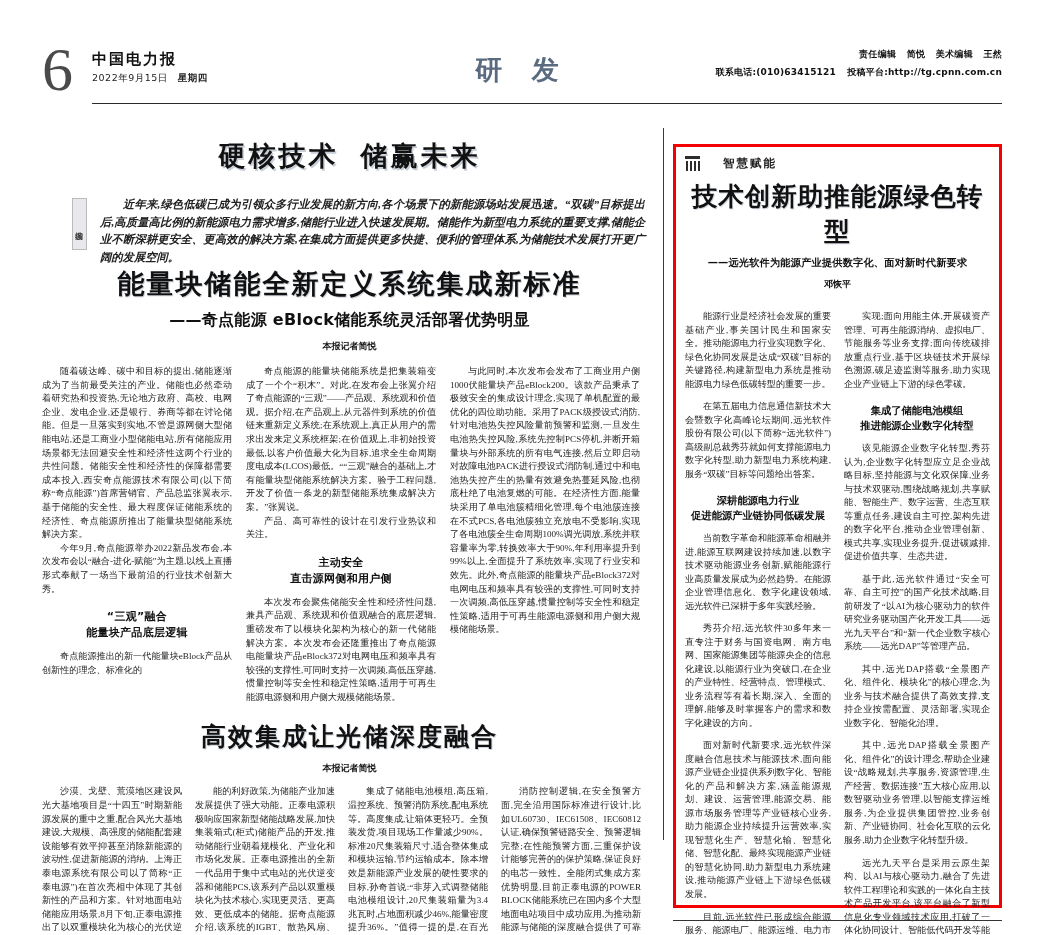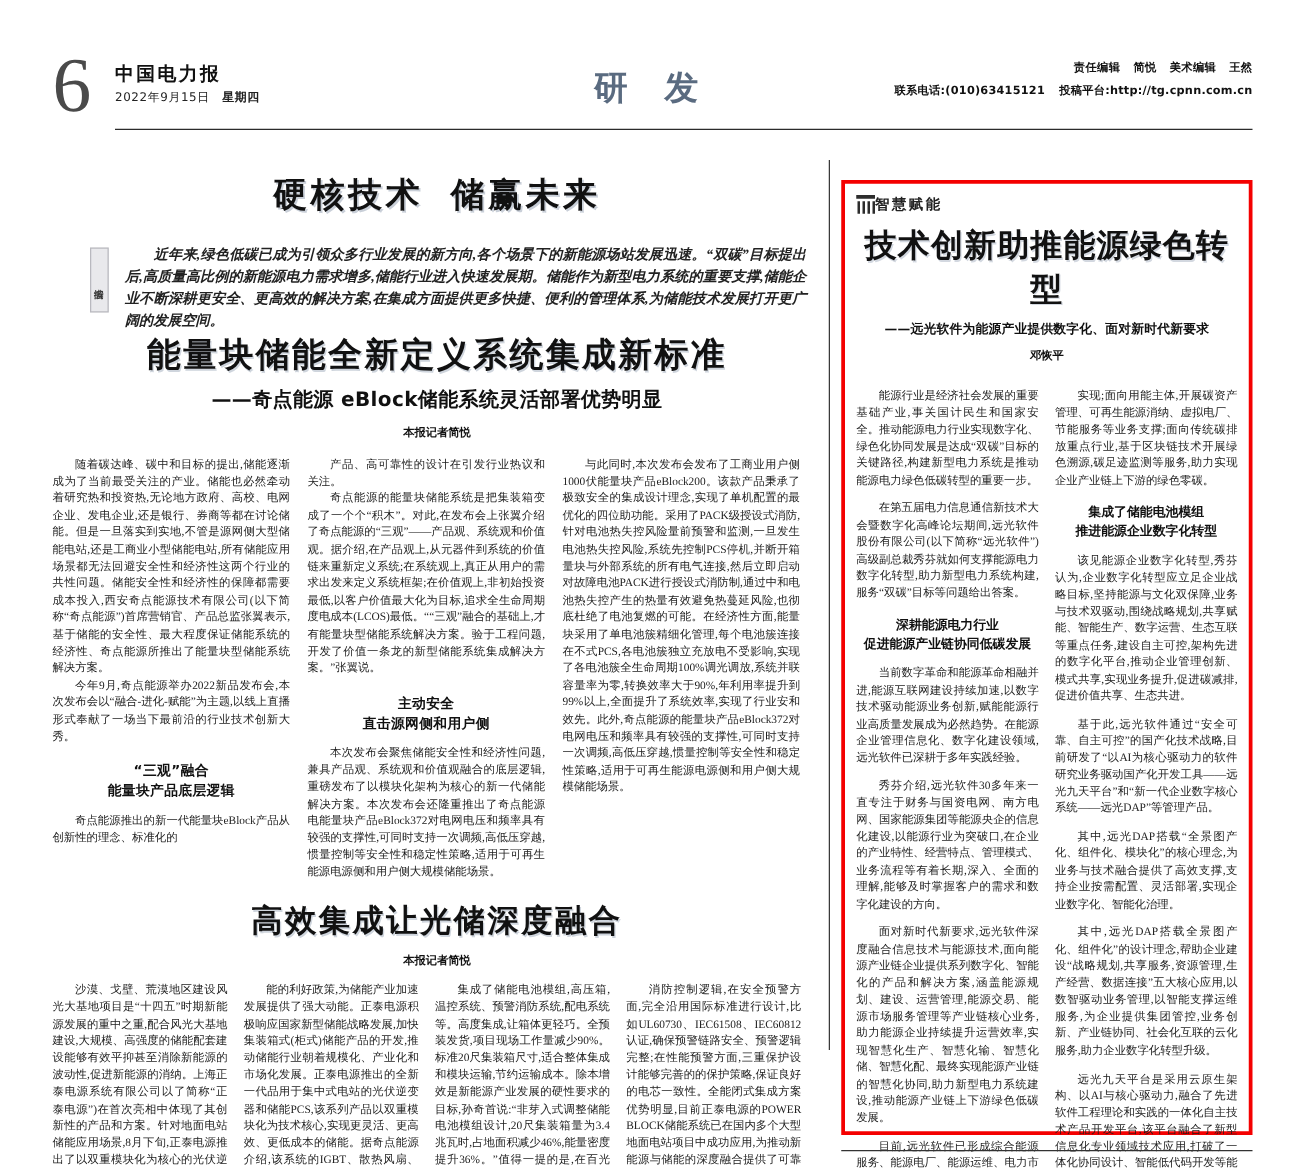--- a/index.html
+++ b/index.html
@@ -131,21 +131,21 @@
     position:absolute;left:663px;top:128px;width:0;height:712px;
     border-left:1.2px solid #3a3a3a;
   }
 
   
   .sidebar{
     position:absolute;left:673px;top:144px;width:329px;height:764px;
     border:3px solid #f40000;box-sizing:border-box;
     background:#fff;padding:8px 9px 6px 9px;
   }
-  .sb-tag{display:flex;align-items:center;gap:0;height:17px;}
+  .sb-tag{display:flex;align-items:center;gap:23px;height:17px;}
   .sb-tag-icon{
     width:15px;height:15px;position:relative;display:inline-block;
   }
   .sb-tag-icon i{position:absolute;background:#2d2d2d;display:block;}
   .sb-tag-icon i:nth-child(1){left:0;top:0;width:15px;height:2.5px;}
   .sb-tag-icon i:nth-child(2){left:0.5px;top:4.5px;width:2.2px;height:10px;}
   .sb-tag-icon i:nth-child(3){left:4.6px;top:4.5px;width:2.2px;height:10px;}
   .sb-tag-icon i:nth-child(4){left:8.7px;top:4.5px;width:2.2px;height:10px;}
   .sb-tag-icon i:nth-child(5){left:12.6px;top:4.5px;width:2.2px;height:10px;}
   .sb-tag-text{
@@ -232,22 +232,22 @@
 
     <div class="cols-3">
       <div class="col">
         <p class="bodytext">随着碳达峰、碳中和目标的提出,储能逐渐成为了当前最受关注的产业。储能也必然牵动着研究热和投资热,无论地方政府、高校、电网企业、发电企业,还是银行、券商等都在讨论储能。但是一旦落实到实地,不管是源网侧大型储能电站,还是工商业小型储能电站,所有储能应用场景都无法回避安全性和经济性这两个行业的共性问题。储能安全性和经济性的保障都需要成本投入,西安奇点能源技术有限公司(以下简称“奇点能源”)首席营销官、产品总监张翼表示,基于储能的安全性、最大程度保证储能系统的经济性、奇点能源所推出了能量块型储能系统解决方案。</p>
         <p class="bodytext">今年9月,奇点能源举办2022新品发布会,本次发布会以“融合-进化-赋能”为主题,以线上直播形式奉献了一场当下最前沿的行业技术创新大秀。</p>
         <div class="sub-head" style="white-space:pre-line">“三观”融合
 能量块产品底层逻辑</div>
         <p class="bodytext">奇点能源推出的新一代能量块eBlock产品从创新性的理念、标准化的</p>
       </div>
       <div class="col">
+        <p class="bodytext">奇点能源的能量块储能系统是把集装箱变成了一个个“积木”。对此,在发布会上张翼介绍了奇点能源的“三观”——产品观、系统观和价值观。据介绍,在产品观上,从元器件到系统的价值链来重新定义系统;在系统观上,真正从用户的需求出发来定义系统框架;在价值观上,非初始投资最低,以客户价值最大化为目标,追求全生命周期度电成本(LCOS)最低。““三观”融合的基础上,才有能量块型储能系统解决方案。验于工程问题,开发了价值一条龙的新型储能系统集成解决方案。”张翼说。</p>
         <p class="bodytext">产品、高可靠性的设计在引发行业热议和关注。</p>
-        <p class="bodytext">奇点能源的能量块储能系统是把集装箱变成了一个个“积木”。对此,在发布会上张翼介绍了奇点能源的“三观”——产品观、系统观和价值观。据介绍,在产品观上,从元器件到系统的价值链来重新定义系统;在系统观上,真正从用户的需求出发来定义系统框架;在价值观上,非初始投资最低,以客户价值最大化为目标,追求全生命周期度电成本(LCOS)最低。““三观”融合的基础上,才有能量块型储能系统解决方案。验于工程问题,开发了价值一条龙的新型储能系统集成解决方案。”张翼说。</p>
         <div class="sub-head" style="white-space:pre-line">主动安全
 直击源网侧和用户侧</div>
         <p class="bodytext">本次发布会聚焦储能安全性和经济性问题,兼具产品观、系统观和价值观融合的底层逻辑,重磅发布了以模块化架构为核心的新一代储能解决方案。本次发布会还隆重推出了奇点能源电能量块产品eBlock372对电网电压和频率具有较强的支撑性,可同时支持一次调频,高低压穿越,惯量控制等安全性和稳定性策略,适用于可再生能源电源侧和用户侧大规模储能场景。</p>
       </div>
       <div class="col">
         <p class="bodytext">与此同时,本次发布会发布了工商业用户侧1000伏能量块产品eBlock200。该款产品秉承了极致安全的集成设计理念,实现了单机配置的最优化的四位助功能。采用了PACK级授设式消防,针对电池热失控风险量前预警和监测,一旦发生电池热失控风险,系统先控制PCS停机,并断开箱量块与外部系统的所有电气连接,然后立即启动对故障电池PACK进行授设式消防制,通过中和电池热失控产生的热量有效避免热蔓延风险,也彻底杜绝了电池复燃的可能。在经济性方面,能量块采用了单电池簇精细化管理,每个电池簇连接在不式PCS,各电池簇独立充放电不受影响,实现了各电池簇全生命周期100%调光调放,系统并联容量率为零,转换效率大于90%,年利用率提升到99%以上,全面提升了系统效率,实现了行业安和效先。此外,奇点能源的能量块产品eBlock372对电网电压和频率具有较强的支撑性,可同时支持一次调频,高低压穿越,惯量控制等安全性和稳定性策略,适用于可再生能源电源侧和用户侧大规模储能场景。</p>
       </div>
     </div>
 
     <div class="art2-head">高效集成让光储深度融合</div>

